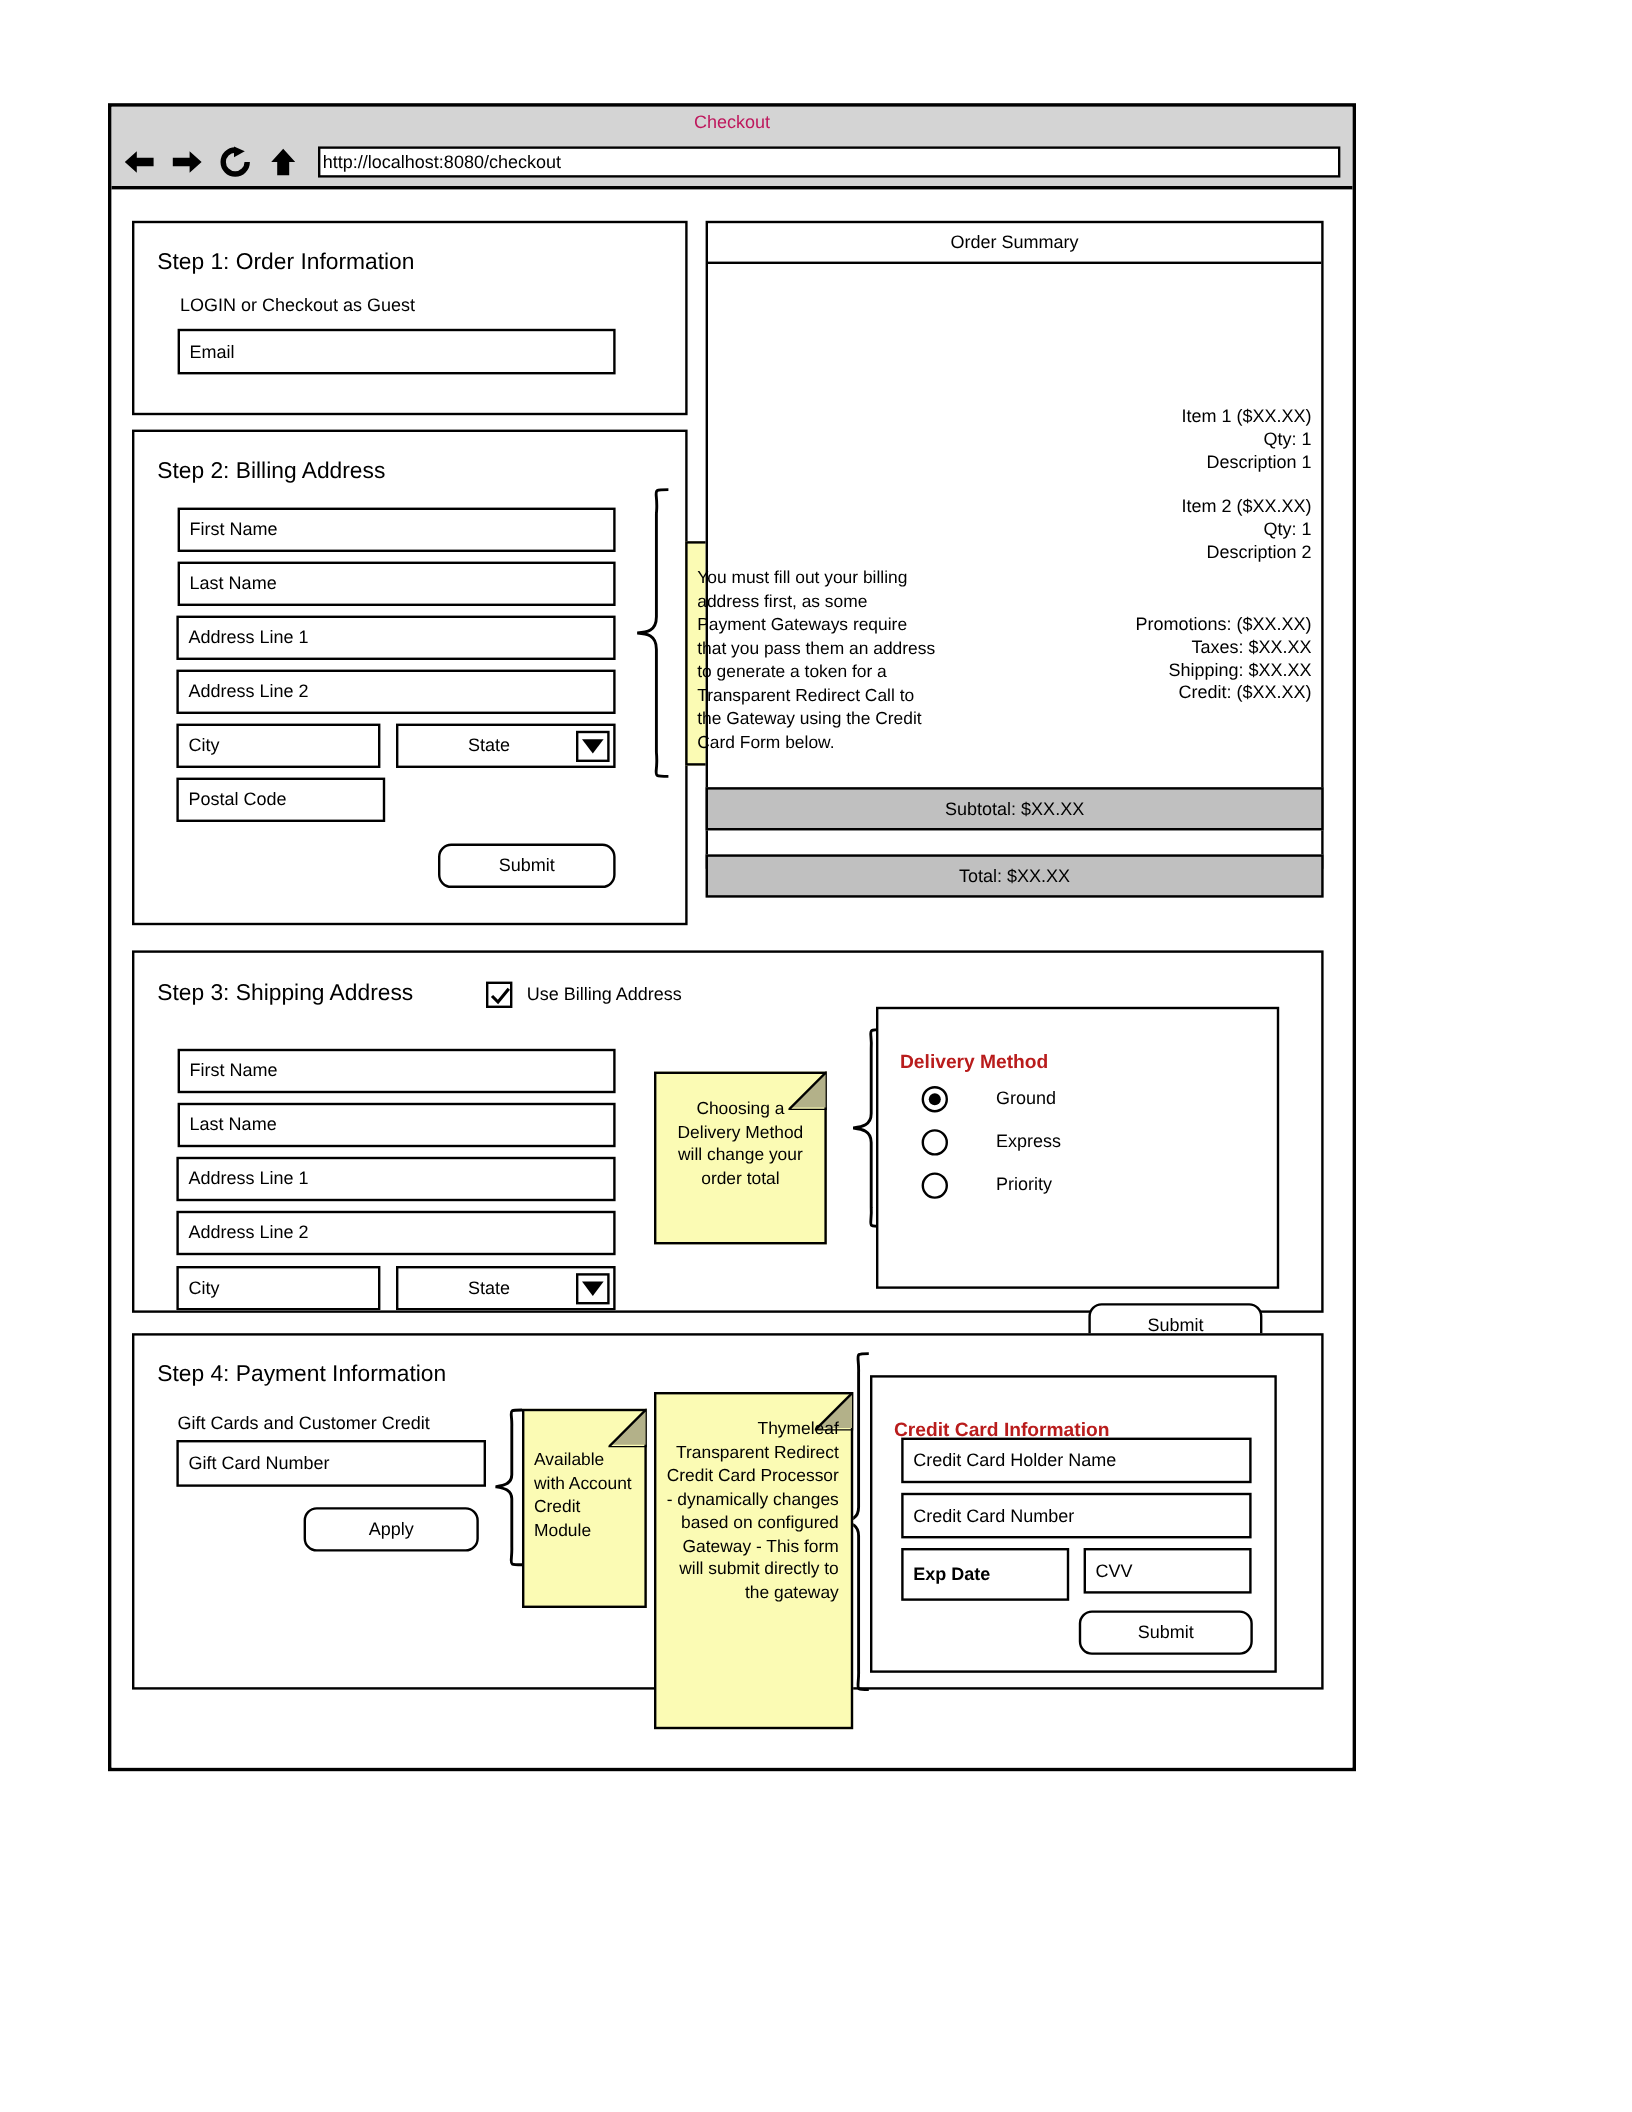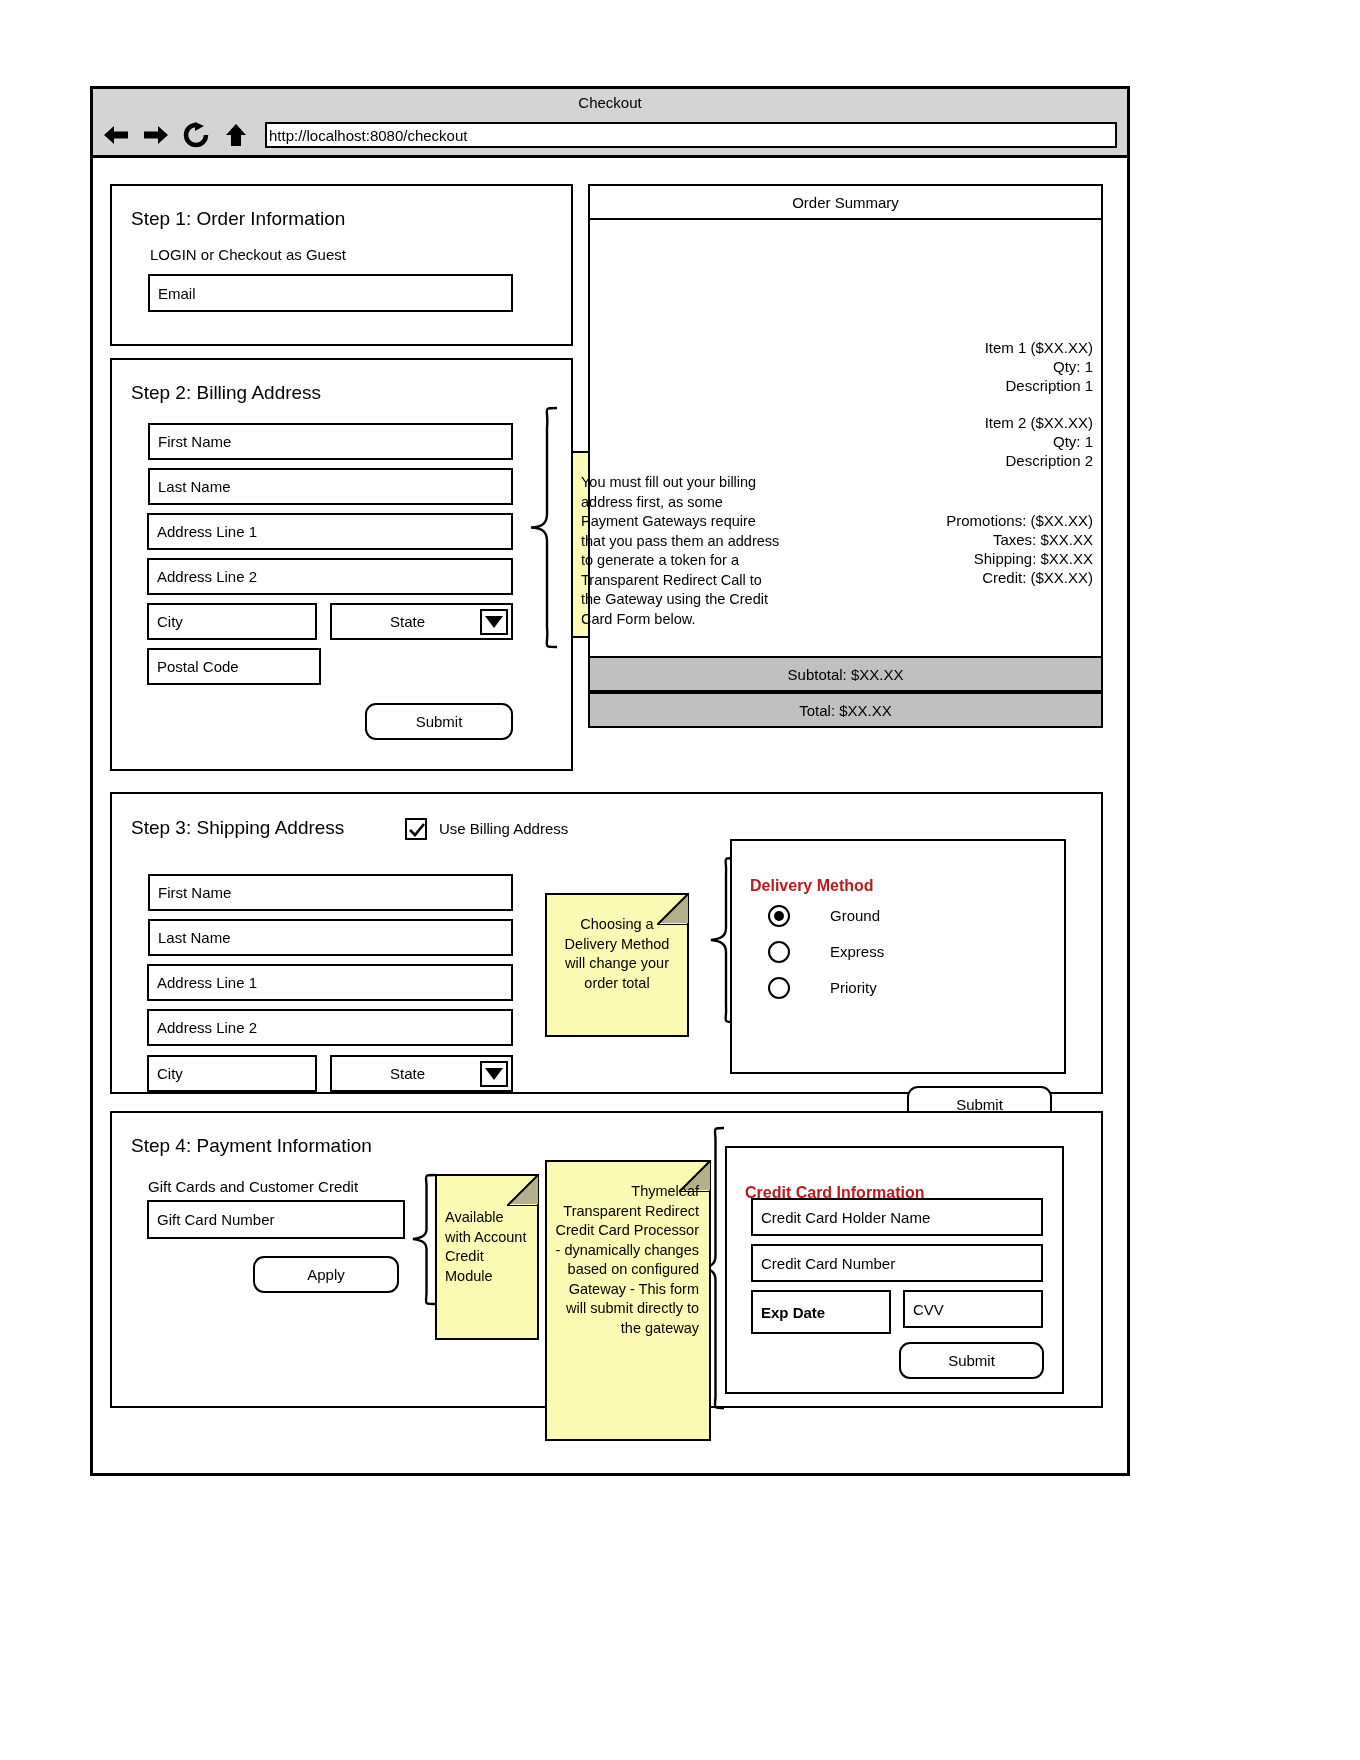--- a/index.html
+++ b/index.html
@@ -28,21 +28,21 @@
     background: #ffffff;
   }
   .browser-titlebar {
     height: 26px;
     background: #d4d4d4;
     border-bottom: 0;
     display: flex;
     align-items: center;
     justify-content: center;
     font-size: 15px;
-    color: #000000;
+    color: #be185d;
   }
   .browser-navbar {
     height: 40px;
     background: #d4d4d4;
     display: flex;
     align-items: center;
     padding: 0 8px;
     gap: 10px;
     border-bottom: 3px solid #000;
   }
@@ -350,21 +350,21 @@
         </div>
 
         <div class="summary-lines" style="top:325px;">
           <div>Promotions: ($XX.XX)</div>
           <div>Taxes: $XX.XX</div>
           <div>Shipping: $XX.XX</div>
           <div>Credit: ($XX.XX)</div>
         </div>
 
         <div class="totalbar" style="left:-2px; top:470px; width:515px; height:36px;">Subtotal: $XX.XX</div>
-        <div class="totalbar" style="left:-2px; top:506px; width:515px; height:36px;">Total: $XX.XX</div>
+        <div class="totalbar" style="left:-2px; top:526px; width:515px; height:36px;">Total: $XX.XX</div>
       </div>
 
       <div class="panel" style="left:17px; top:634px; width:993px; height:302px;">
         <div class="step-title" style="left:19px; top:23px;">Step 3: Shipping Address</div>
 
         <div class="checkbox" style="left:293px; top:24px;">
           <svg width="18" height="18" viewBox="0 0 18 18">
             <path d="M2 9 L7 14 L16 3" stroke="#000" stroke-width="2.6" fill="none"></path>
           </svg>
         </div>

